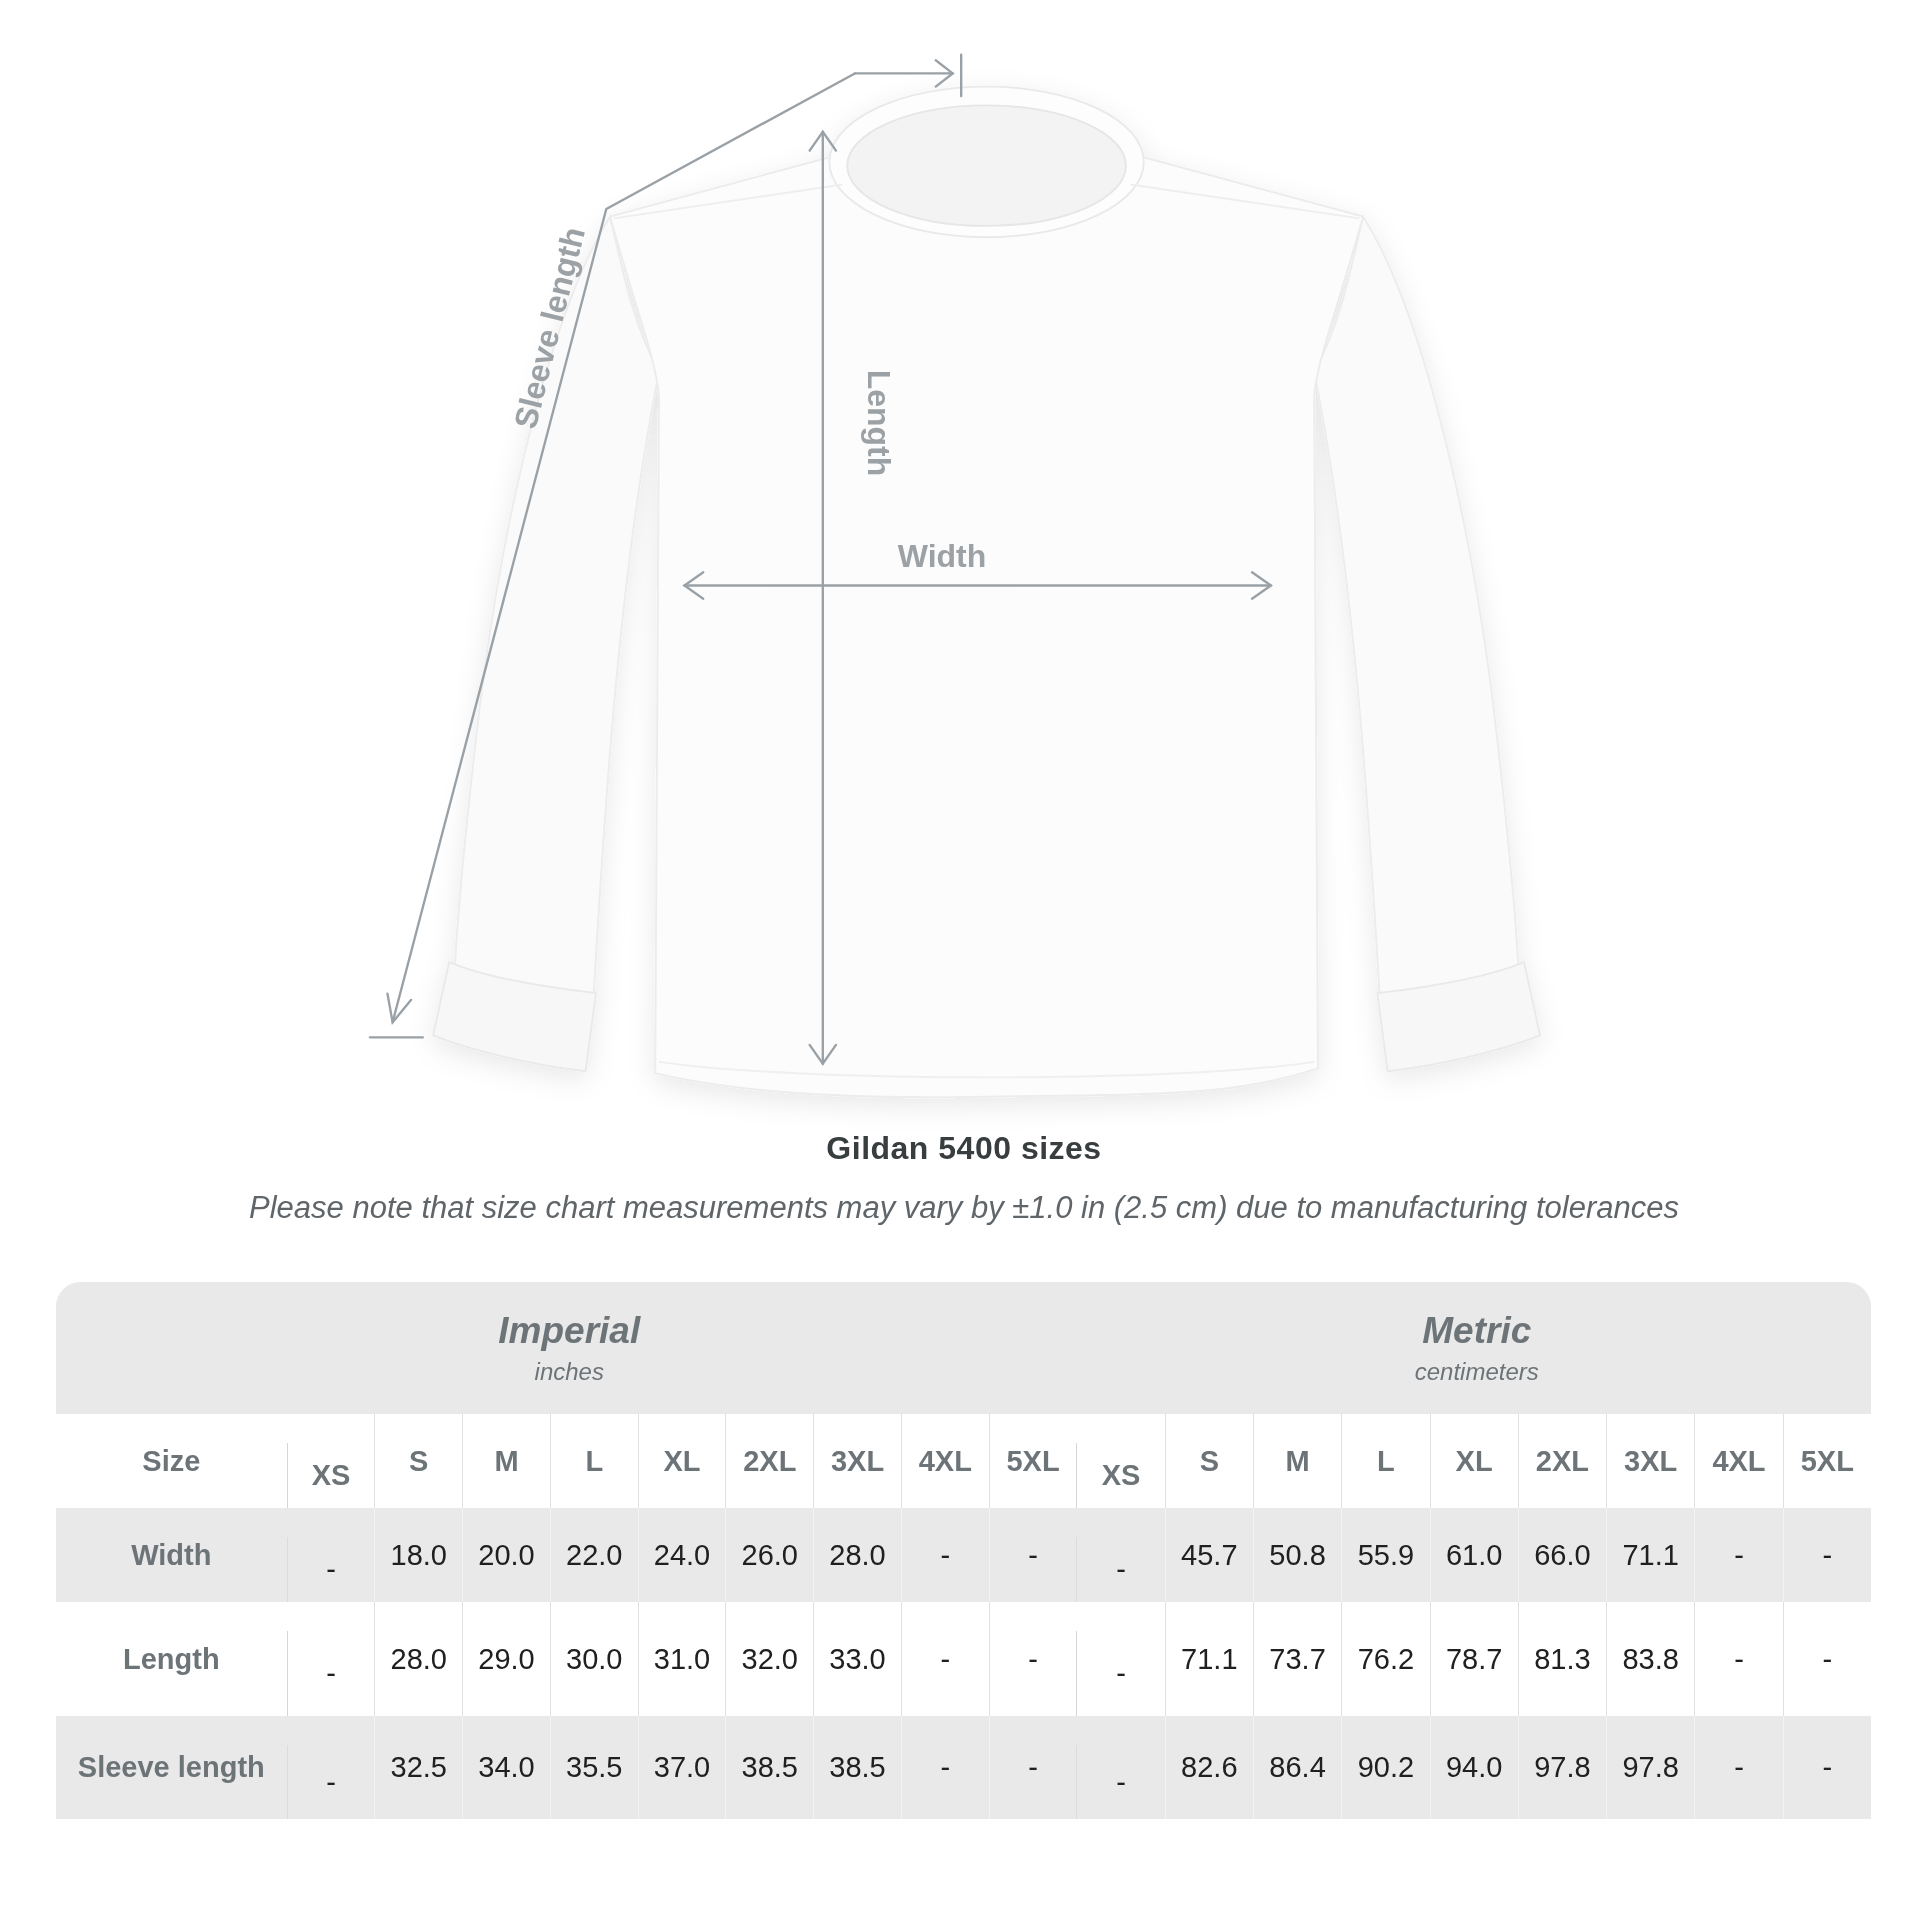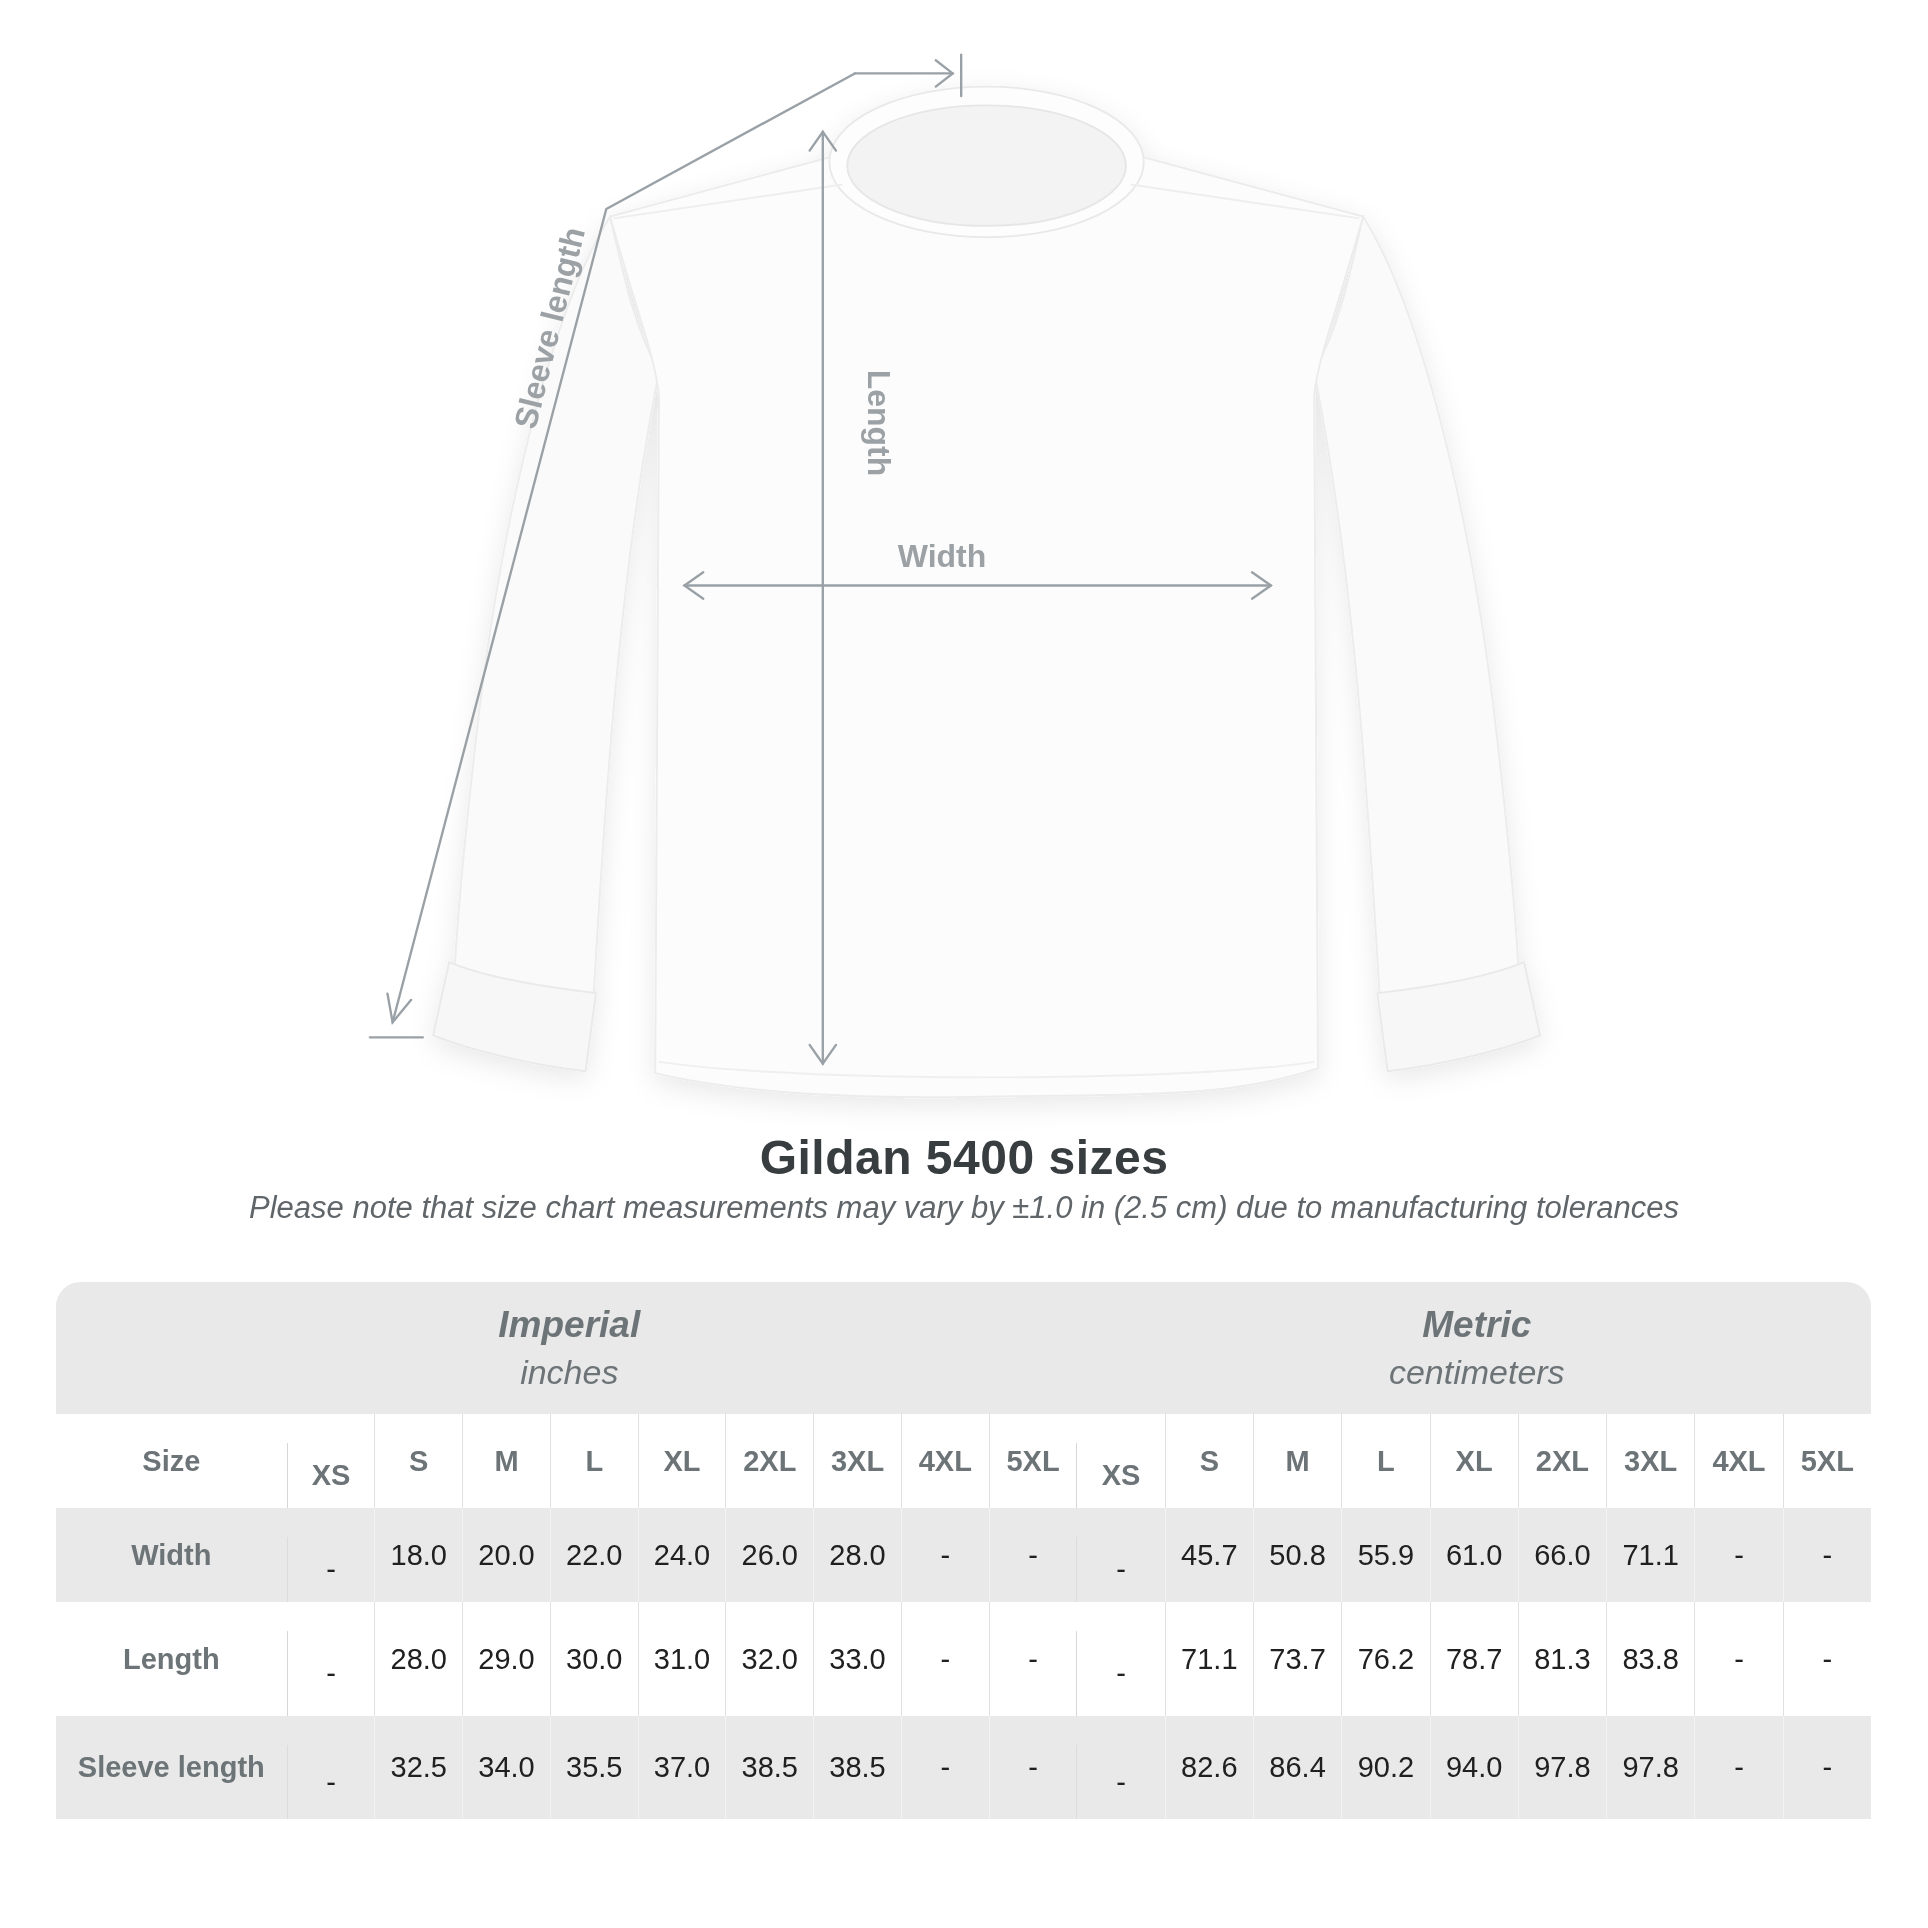--- a/index.html
+++ b/index.html
@@ -23,37 +23,37 @@
   .mlabel{
     position:absolute;font-weight:bold;color:var(--diagram-label);
     font-size:32px;white-space:nowrap;transform-origin:center center;
   }
   .mlabel.sleeve{left:550px;top:328px;transform:translate(-50%,-50%) rotate(-76deg);}
   .mlabel.len{left:878px;top:423px;transform:translate(-50%,-50%) rotate(90deg);}
   .mlabel.wid{left:942px;top:556px;transform:translate(-50%,-50%);}
   
   .title{
     position:absolute;left:0;top:1130px;width:100%;text-align:center;
-    font-size:48px;font-weight:bold;color:var(--title-text);letter-spacing:0.5px;
+    font-size:32px;font-weight:bold;color:var(--title-text);letter-spacing:0.5px;
   }
   .subtitle{
     position:absolute;left:0;top:1190px;width:100%;text-align:center;
     font-size:31px;font-style:italic;color:var(--subtitle-text);
   }
   
   .size-table{
     position:absolute;left:56px;top:1282px;width:1815px;height:574px;
     border-radius:24.5px;overflow:hidden;background:#fff;
   }
   .band{display:flex;height:132px;background:var(--table-band-bg);}
   .bcell{display:flex;flex-direction:column;align-items:center;justify-content:center;padding-left:7px;}
   .bcell.imp{width:56.22%;}
   .bcell.met{width:43.78%;}
   .btitle{font-size:37px;font-weight:bold;font-style:italic;color:var(--muted-label);}
-  .bunit{font-size:34px;font-style:italic;color:var(--muted-label);margin-top:6.6px;}
+  .bunit{font-size:24px;font-style:italic;color:var(--muted-label);margin-top:6.6px;}
   .trow{display:flex;width:100%;}
   .h120{height:94px;} .h121{height:114px;} .h109{height:103px;}
   .trow.gray{background:var(--row-stripe-bg);}
   .cell{
     box-sizing:border-box;display:flex;align-items:center;justify-content:center;
     border-left:0.9px solid #e0e0e0;font-size:29px;color:var(--value-text);
   }
   .trow .cell:first-child{border-left:none;}
   .cell.maj{border-left-width:1.9px;border-left-color:#d6d6d6;margin-top:29px;}
   .trow.gray .cell{border-left-color:#f3f3f3;}

